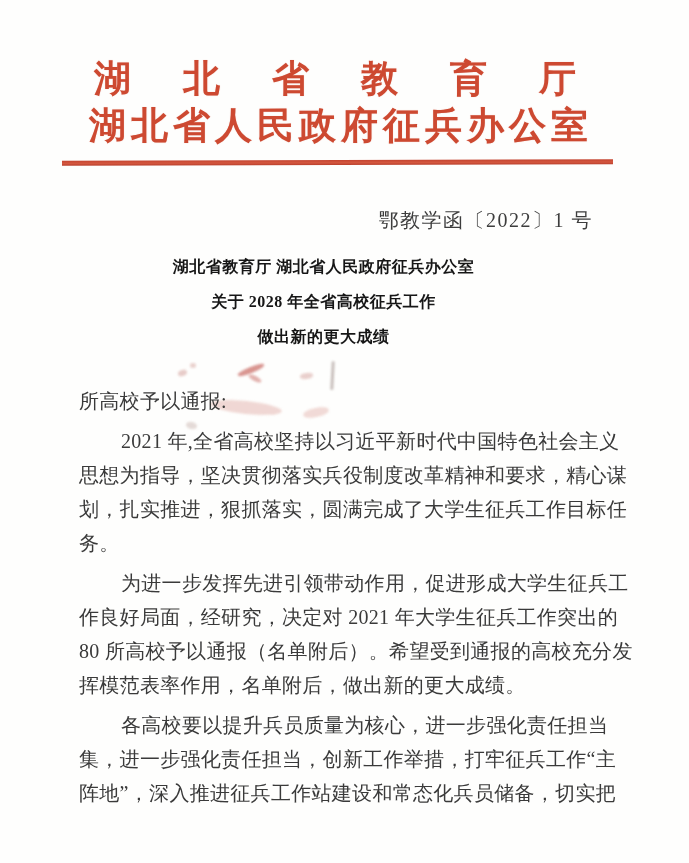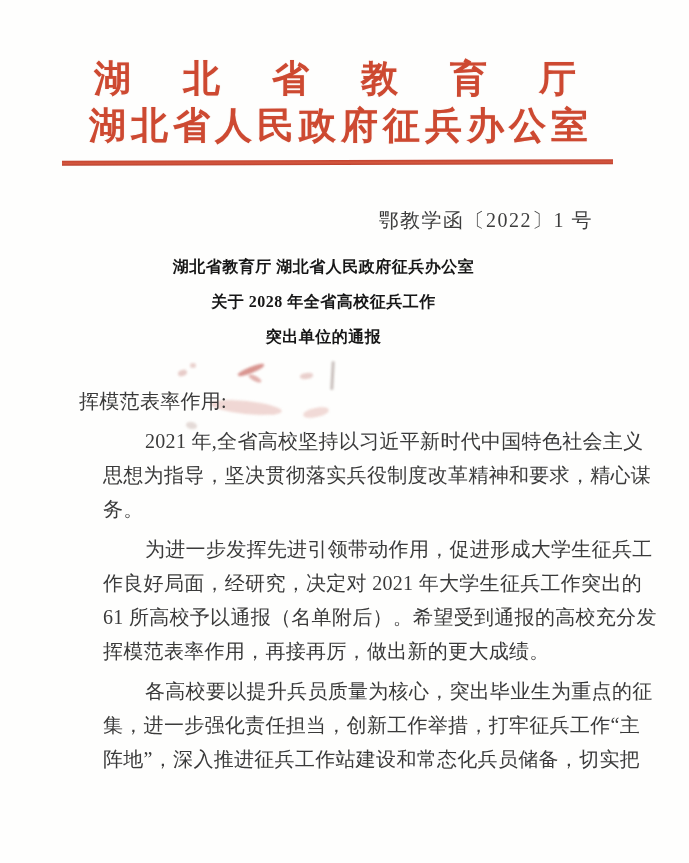--- a/index.html
+++ b/index.html
@@ -54,71 +54,72 @@
   .seal .m6{left:161px;top:11px;width:3px;height:29px;background:rgba(148,130,122,.5);transform:rotate(3deg);border-radius:2px;}
   .seal .m7{left:40px;top:51px;width:72px;height:13px;background:rgba(205,115,105,.28);transform:rotate(6deg);border-radius:50%;}
   .seal .m8{left:133px;top:58px;width:26px;height:9px;background:rgba(205,115,105,.26);transform:rotate(-12deg);}
   .seal .m9{left:16px;top:72px;width:11px;height:7px;background:rgba(170,135,125,.3);transform:rotate(12deg);}
   
   .content{
     position:absolute;left:79px;top:384px;width:534px;
     font-size:20px;color:var(--body-ink);
   }
   .line{line-height:34px;white-space:nowrap;letter-spacing:.3px;}
-  .para{margin-top:6px;margin-left:24px;}
+  .para{margin-top:6px;}
   .line.indent{text-indent:2.1em;}
 </style>
 </head>
 <body>
 
 <div class="page">
 
   <header>
     <div class="org-line l1">湖北省教育厅</div>
     <div class="org-line l2">湖北省人民政府征兵办公室</div>
   </header>
 
   <div class="red-rule"></div>
 
   <div class="doc-number">鄂教学函〔2022〕1 号</div>
 
   <h1 class="doc-title">
     <div>湖北省教育厅 湖北省人民政府征兵办公室</div>
     <div>关于 2028 年全省高校征兵工作</div>
-    <div>突出单位的通报</div>
+    <div>做出新的更大成绩</div>
   </h1>
 
   <div class="seal">
     <i class="m1"></i>
     <i class="m2"></i>
     <i class="m3"></i>
     <i class="m4"></i>
     <i class="m5"></i>
     <i class="m6"></i>
     <i class="m7"></i>
     <i class="m8"></i>
     <i class="m9"></i>
   </div>
 
   <div class="content">
-    <div class="line salutation">挥模范表率作用:</div>
+    <div class="line salutation">所高校予以通报:</div>
 
     <div class="para">
       <div class="line indent">2021 年,全省高校坚持以习近平新时代中国特色社会主义</div>
       <div class="line">思想为指导，坚决贯彻落实兵役制度改革精神和要求，精心谋</div>
+      <div class="line">划，扎实推进，狠抓落实，圆满完成了大学生征兵工作目标任</div>
       <div class="line">务。</div>
     </div>
 
     <div class="para">
       <div class="line indent">为进一步发挥先进引领带动作用，促进形成大学生征兵工</div>
       <div class="line">作良好局面，经研究，决定对 2021 年大学生征兵工作突出的</div>
-      <div class="line">61 所高校予以通报（名单附后）。希望受到通报的高校充分发</div>
-      <div class="line">挥模范表率作用，再接再厉，做出新的更大成绩。</div>
+      <div class="line">80 所高校予以通报（名单附后）。希望受到通报的高校充分发</div>
+      <div class="line">挥模范表率作用，名单附后，做出新的更大成绩。</div>
     </div>
 
     <div class="para">
-      <div class="line indent">各高校要以提升兵员质量为核心，突出毕业生为重点的征</div>
+      <div class="line indent">各高校要以提升兵员质量为核心，进一步强化责任担当</div>
       <div class="line">集，进一步强化责任担当，创新工作举措，打牢征兵工作“主</div>
       <div class="line">阵地”，深入推进征兵工作站建设和常态化兵员储备，切实把</div>
     </div>
   </div>
 
 </div>
 
 </body></html>

